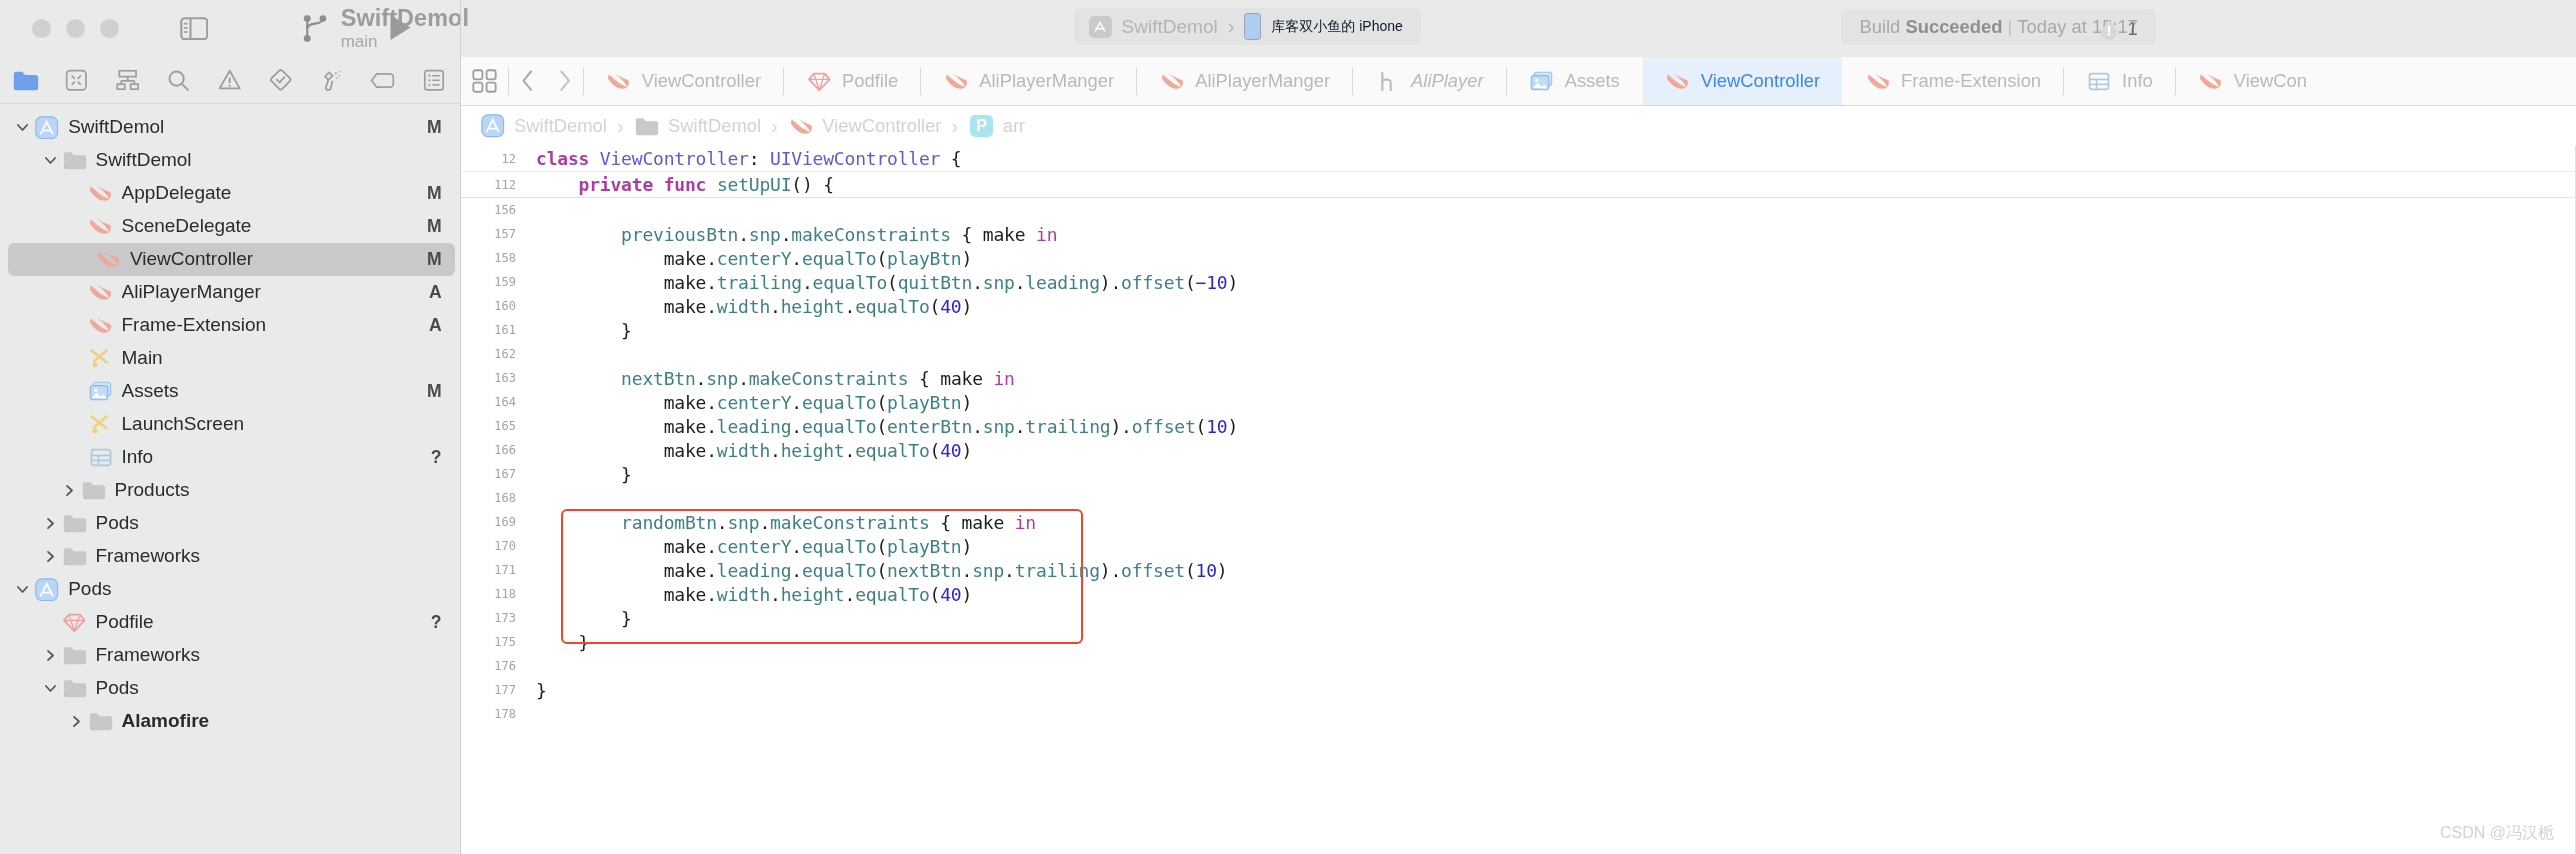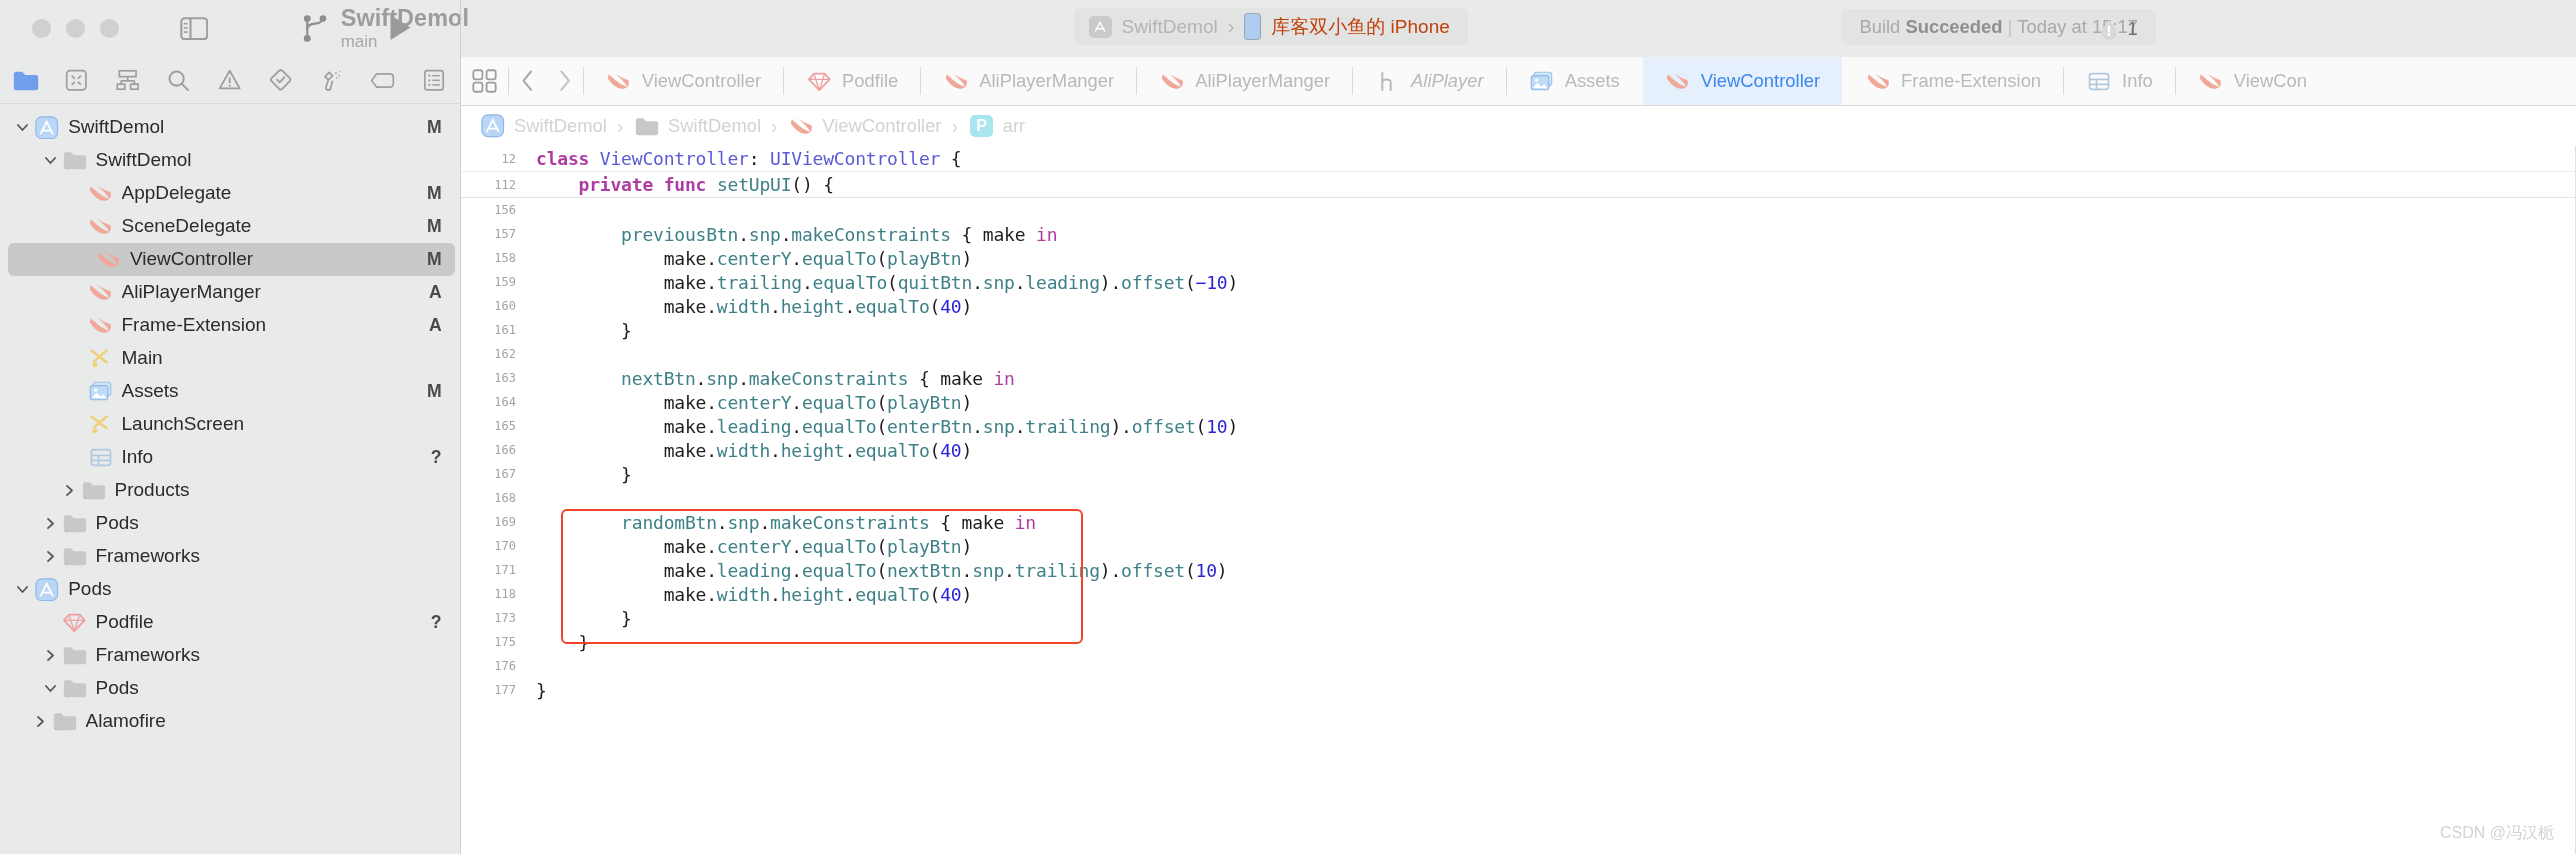--- a/index.html
+++ b/index.html
@@ -26,21 +26,21 @@
   .branch-name{font-size:17px;color:#a8a8a8;margin-top:2.5px;}
 
   .scheme-box{
     position:absolute;left:1074px;top:8.4px;height:37px;display:flex;align-items:center;gap:10px;
     background:#e2e3e3;border-radius:6.7px;padding:0 18.4px 0 15px;
   }
   .scheme-app-icon{width:22.6px;height:22.6px;border-radius:5px;background:#c9cacb;display:flex;align-items:center;justify-content:center;}
   .scheme-label{font-size:19px;color:#b4b4b4;}
   .scheme-chev{font-size:20px;color:#b4b4b4;font-weight:300;}
   .device-icon{width:15px;height:25px;border-radius:3.3px;background:#aecdf0;border:1.7px solid #9aa4ae;}
-  .device-label{font-size:19px;color:#c2410c;}
+  .device-label{font-size:14px;color:#0f172a;}
 
   .status-box{
     position:absolute;left:1841px;top:9.2px;height:36px;border-radius:5.9px;background:#e2e3e3;
     display:flex;align-items:center;padding:0 18.4px;
   }
   .status-text{font-size:18.4px;color:#a9a9a9;white-space:nowrap;}
   .status-text b{color:#8f8f8f;font-weight:bold;}
   .status-div{color:#c3c4c4;margin:0 5px;}
   .warn-group{position:absolute;left:2098px;top:50%;transform:translateY(-50%);display:flex;align-items:center;gap:7.5px;}
   .warn-count{font-size:18.4px;color:#6e6e6e;}
@@ -460,21 +460,21 @@
               </svg>
             </span>
             <span class="ficon">
               <svg width="24" height="19" viewBox="0 0 29 23">
                 <path d="M1 4 A2.5 2.5 0 0 1 3.5 1.5 H10 L13 5 H25.5 A2.5 2.5 0 0 1 28 7.5 V19.5 A2.5 2.5 0 0 1 25.5 22 H3.5 A2.5 2.5 0 0 1 1 19.5 Z" fill="#c7c8c9"></path>
                 <path d="M3 19 L3 21.5 L5.5 21.5 Z" fill="#b4b5b6"></path>
               </svg>
             </span>
             <span class="fname">Pods</span>
           </div>
-          <div class="row" style="padding-left: 29px;">
+          <div class="row" style="padding-left: 65px; font-weight: bold;">
             <span class="twisty">
               <svg width="15" height="15" viewBox="0 0 18 18">
                 <path d="M6 3.5 L12 9 L6 14.5" fill="none" stroke="#555" stroke-width="2.1" stroke-linecap="round" stroke-linejoin="round"></path>
               </svg>
             </span>
             <span class="ficon">
               <svg width="24" height="19" viewBox="0 0 29 23">
                 <path d="M1 4 A2.5 2.5 0 0 1 3.5 1.5 H10 L13 5 H25.5 A2.5 2.5 0 0 1 28 7.5 V19.5 A2.5 2.5 0 0 1 25.5 22 H3.5 A2.5 2.5 0 0 1 1 19.5 Z" fill="#c7c8c9"></path>
                 <path d="M3 19 L3 21.5 L5.5 21.5 Z" fill="#b4b5b6"></path>
               </svg>
@@ -665,20 +665,21 @@
             <div class="cl"><span class="gut">167</span><span class="code"><span class="plain">        }</span></span></div>
             <div class="cl"><span class="gut">168</span><span class="code"></span></div>
             <div class="cl"><span class="gut">169</span><span class="code"><span class="plain">        </span><span class="typec">randomBtn</span><span class="plain">.</span><span class="typec">snp</span><span class="plain">.</span><span class="typec">makeConstraints</span><span class="plain"> { make </span><span class="kw2">in</span></span></div>
             <div class="cl"><span class="gut">170</span><span class="code"><span class="plain">            make.</span><span class="typec">centerY</span><span class="plain">.</span><span class="typec">equalTo</span><span class="plain">(</span><span class="typec">playBtn</span><span class="plain">)</span></span></div>
             <div class="cl"><span class="gut">171</span><span class="code"><span class="plain">            make.</span><span class="typec">leading</span><span class="plain">.</span><span class="typec">equalTo</span><span class="plain">(</span><span class="typec">nextBtn</span><span class="plain">.</span><span class="typec">snp</span><span class="plain">.</span><span class="typec">trailing</span><span class="plain">).</span><span class="typec">offset</span><span class="plain">(</span><span class="num">10</span><span class="plain">)</span></span></div>
             <div class="cl"><span class="gut">118</span><span class="code"><span class="plain">            make.</span><span class="typec">width</span><span class="plain">.</span><span class="typec">height</span><span class="plain">.</span><span class="typec">equalTo</span><span class="plain">(</span><span class="num">40</span><span class="plain">)</span></span></div>
             <div class="cl"><span class="gut">173</span><span class="code"><span class="plain">        }</span></span></div>
             <div class="cl"><span class="gut">175</span><span class="code"><span class="plain">    }</span></span></div>
             <div class="cl"><span class="gut">176</span><span class="code"></span></div>
             <div class="cl"><span class="gut">177</span><span class="code"><span class="plain">}</span></span></div>
+            <div class="cl"><span class="gut">178</span><span class="code"></span></div>
           </div>
         <div class="hlbox" id="hlbox" style="top: 363px; height: 131px; left: 100px; width: 518px; border-color: rgb(240, 69, 42);"></div>
         <div class="rightedge"></div>
         <div class="watermark">CSDN @冯汉栀</div>
       </div>
 
     </div>
   </div>
 </div>
 

